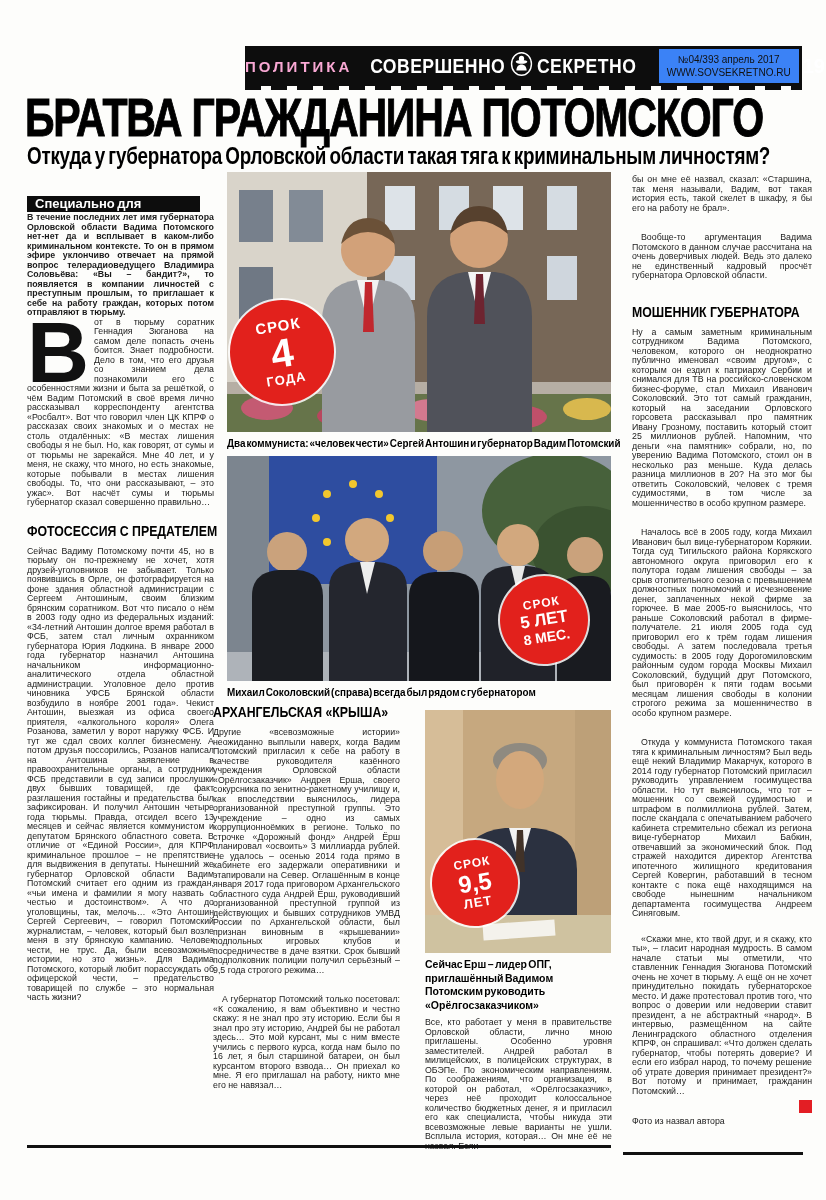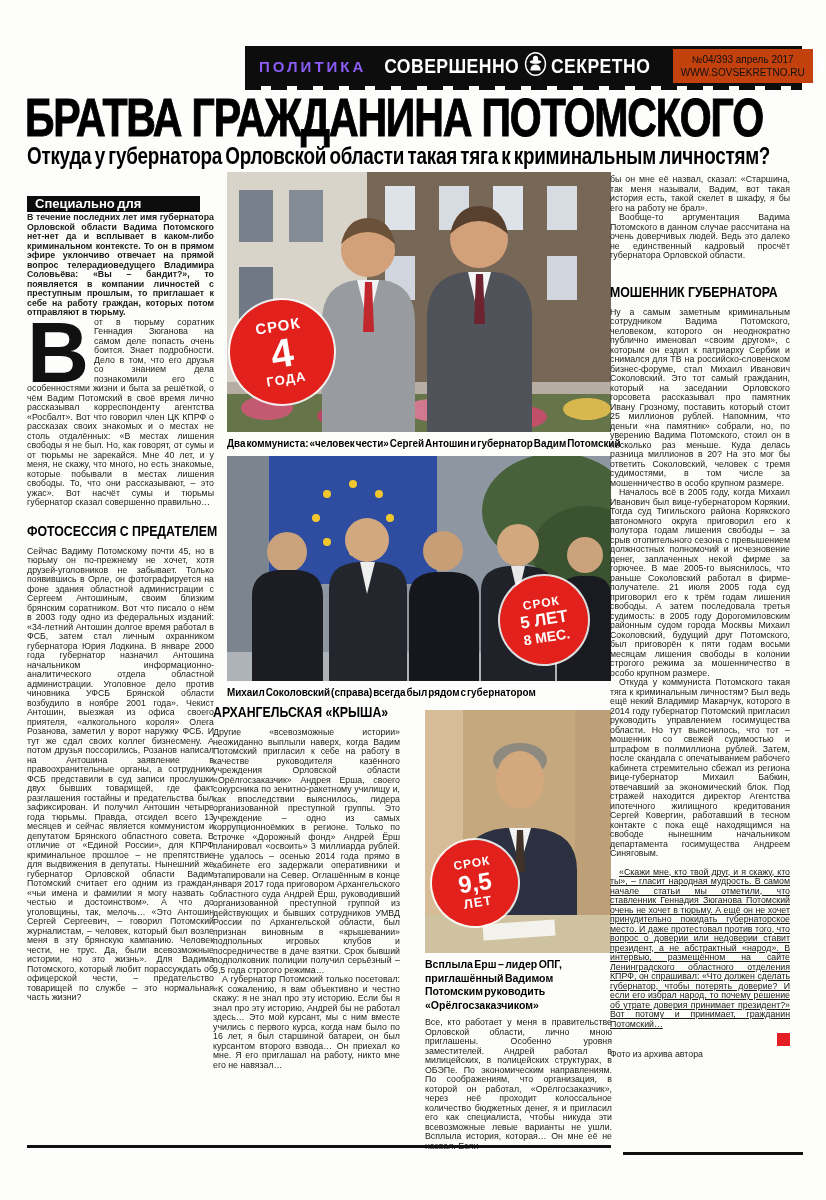--- a/index.html
+++ b/index.html
@@ -10,24 +10,24 @@
   }
   
   .topbar{
     position:absolute;left:245px;top:46px;width:557px;height:40px;
     background:#0d0d0d;display:flex;align-items:center;
   }
   .topbar::after{
     content:"";position:absolute;left:0;right:0;bottom:-4px;height:4px;
     background:repeating-linear-gradient(90deg,#0d0d0d 0 16px,transparent 16px 26px);
   }
-  .topbar-section{color:#8b5cf6;font-weight:bold;font-size:15px;letter-spacing:3px;padding-left:14px;white-space:nowrap;}
+  .topbar-section{color:#f9a8d4;font-weight:bold;font-size:15px;letter-spacing:3px;white-space:nowrap;}
   .masthead{flex:1;display:flex;align-items:center;justify-content:center;gap:5px;color:#fff;font-weight:bold;font-size:20px;letter-spacing:.5px;white-space:nowrap;transform:scaleX(.88);}
   .issuebox{
-    background:#c2410c;color:#111;margin:6px 4px;padding:2px 8px;height:30px;
+    background:#3b82f6;color:#111;margin:6px 4px;padding:2px 8px;height:30px;
     display:flex;flex-direction:column;justify-content:center;align-items:center;line-height:13px;font-size:10px;white-space:nowrap;
   }
   .pagenumbox{width:40px;height:40px;display:flex;align-items:center;justify-content:center;color:#fff;font-weight:bold;font-size:20px;}
   
   .headline{
     position:absolute;left:25px;top:86px;width:1030px;
     font-size:54px;font-weight:bold;letter-spacing:-1.5px;white-space:nowrap;
     transform:scaleX(.76);transform-origin:0 0;color:#000;
     -webkit-text-stroke:1px #000;
   }
@@ -35,22 +35,22 @@
     position:absolute;left:27px;top:143px;width:960px;
     font-size:23px;font-weight:bold;letter-spacing:-.3px;word-spacing:-2px;white-space:nowrap;
     transform:scaleX(.82);transform-origin:0 0;color:#000;
   }
   
   .byline-red{position:absolute;left:27px;top:172px;width:187px;height:22px;background:#e31e24;color:#fff;font-weight:bold;font-size:14px;line-height:22px;padding-left:8px;box-sizing:border-box;}
   .byline-black{position:absolute;left:27px;top:196px;width:173px;height:16px;background:#0d0d0d;color:#fff;font-weight:bold;font-size:13px;line-height:16px;padding-left:8px;box-sizing:border-box;word-spacing:-1px;}
   
   .colblock{position:absolute;}
   .colblock p{font-size:8.8px;line-height:9.5px;text-align:justify;margin:0;}
-  .colblock p.ind{text-indent:9px;}
-  .colblock p.gap{margin-top:9px;text-decoration:underline;}
+  .colblock p.ind{text-indent:9px;margin-top:20px;}
+  .colblock p.gap{margin-top:16px;}
   .lead{font-weight:bold;font-size:10px;line-height:12.8px;text-align:justify;margin:0 0 12px 0;}
   .dropcap{float:left;font-weight:bold;font-size:86px;line-height:60px;margin:4px 5px 0 0;color:#111;}
   .sec-head{font-weight:bold;font-size:15px;white-space:nowrap;transform:scaleX(.82);transform-origin:0 50%;margin:14px 0 8px 0;color:#000;}
   
   .photo{position:absolute;overflow:hidden;background:#999;}
   .photo svg{display:block;}
   .photo-cap{position:absolute;font-weight:bold;font-size:11px;white-space:nowrap;word-spacing:-2px;transform:scaleX(.9);transform-origin:0 0;color:#000;}
   .photo-cap-multi{font-weight:bold;font-size:10.5px;line-height:13.5px;word-spacing:-1.5px;margin:0 0 6px 0;color:#000;}
   
   .badge{
@@ -210,32 +210,32 @@
       <rect x="58" y="212" width="72" height="16" fill="#f4f2ec" transform="rotate(-4 94 220)"></rect>
     </svg>
   </div>
   <div class="badge b3">
     <div class="b-top">СРОК</div>
     <div class="b-mid">9,5</div>
     <div class="b-bot">ЛЕТ</div>
   </div>
 
   <div class="colblock" style="left:425px;top:958px;width:187px;">
-    <div class="photo-cap-multi">Всплыла Ерш – лидер ОПГ, приглашённый Вадимом Потомским руководить «Орёлгосзаказчиком»</div>
+    <div class="photo-cap-multi">Сейчас Ерш – лидер ОПГ, приглашённый Вадимом Потомским руководить «Орёлгосзаказчиком»</div>
     <p>Все, кто работает у меня в правительстве Орловской области, лично мною приглашены. Особенно уровня заместителей. Андрей работал в милицейских, в полицейских структурах, в ОБЭПе. По экономическим направлениям. По соображениям, что организация, в которой он работал, «Орёлгосзаказчик», через неё проходит колоссальное количество бюджетных денег, я и пригласил его как специалиста, чтобы никуда эти всевозможные левые варианты не ушли. Всплыла история, которая… Он мне её не назвал. Если</p>
   </div>
 
-  <div class="colblock" style="left:610px;top:175px;width:180px;">
+  <div class="colblock" style="left:632px;top:175px;width:180px;">
     <p>бы он мне её назвал, сказал: «Старшина, так меня называли, Вадим, вот такая история есть, такой скелет в шкафу, я бы его на работу не брал».</p>
     <p class="ind">Вообще-то аргументация Вадима Потомского в данном случае рассчитана на очень доверчивых людей. Ведь это далеко не единственный кадровый просчёт губернатора Орловской области.</p>
     <div class="sec-head" style="margin-top:22px;">МОШЕННИК ГУБЕРНАТОРА</div>
     <p>Ну а самым заметным криминальным сотрудником Вадима Потомского, человеком, которого он неоднократно публично именовал «своим другом», с которым он ездил к патриарху Сербии и снимался для ТВ на российско-словенском бизнес-форуме, стал Михаил Иванович Соколовский. Это тот самый гражданин, который на заседании Орловского горсовета рассказывал про памятник Ивану Грозному, поставить который стоит 25 миллионов рублей. Напомним, что деньги «на памятник» собрали, но, по уверению Вадима Потомского, стоил он в несколько раз меньше. Куда делась разница миллионов в 20? На это мог бы ответить Соколовский, человек с тремя судимостями, в том числе за мошенничество в особо крупном размере.</p>
     <p class="ind">Началось всё в 2005 году, когда Михаил Иванович был вице-губернатором Корякии. Тогда суд Тигильского района Корякского автономного округа приговорил его к полутора годам лишения свободы – за срыв отопительного сезона с превышением должностных полномочий и исчезновение денег, заплаченных некой фирме за горючее. В мае 2005-го выяснилось, что раньше Соколовский работал в фирме-получателе. 21 июля 2005 года суд приговорил его к трём годам лишения свободы. А затем последовала третья судимость: в 2005 году Дорогомиловским районным судом города Москвы Михаил Соколовский, будущий друг Потомского, был приговорён к пяти годам восьми месяцам лишения свободы в колонии строгого режима за мошенничество в особо крупном размере.</p>
     <p class="ind">Откуда у коммуниста Потомского такая тяга к криминальным личностям? Был ведь ещё некий Владимир Макарчук, которого в 2014 году губернатор Потомский пригласил руководить управлением госимущества области. Но тут выяснилось, что тот – мошенник со свежей судимостью и штрафом в полмиллиона рублей. Затем, после скандала с опечатыванием рабочего кабинета стремительно сбежал из региона вице-губернатор Михаил Бабкин, отвечавший за экономический блок. Под стражей находится директор Агентства ипотечного жилищного кредитования Сергей Ковергин, работавший в тесном контакте с пока ещё находящимся на свободе нынешним начальником департамента госимущества Андреем Синяговым.</p>
     <p class="ind gap">«Скажи мне, кто твой друг, и я скажу, кто ты», – гласит народная мудрость. В самом начале статьи мы отметили, что ставленник Геннадия Зюганова Потомский очень не хочет в тюрьму. А ещё он не хочет принудительно покидать губернаторское место. И даже протестовал против того, что вопрос о доверии или недоверии ставит президент, а не абстрактный «народ». В интервью, размещённом на сайте Ленинградского областного отделения КПРФ, он спрашивал: «Что должен сделать губернатор, чтобы потерять доверие? И если его избрал народ, то почему решение об утрате доверия принимает президент?» Вот потому и принимает, гражданин Потомский…</p>
     <div class="endmark-row"><span class="endmark"></span></div>
-    <p class="credit">Фото из архива автора</p>
+    <p class="credit">Фото из назвал автора</p>
   </div>
 
   <div class="rule" style="left:27px;top:1145px;width:584px;"></div>
   <div class="rule" style="left:623px;top:1152px;width:180px;"></div>
 
 </div>
 
 </body></html>

